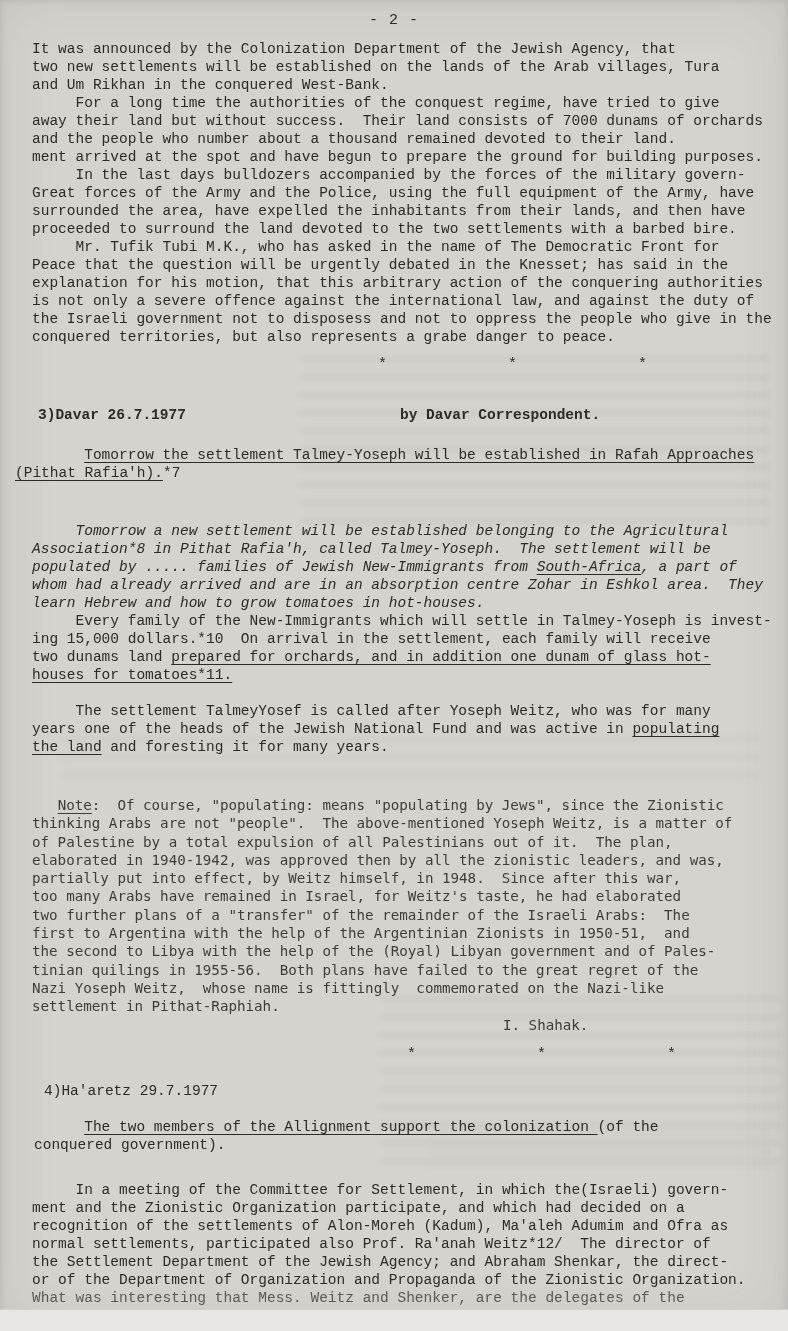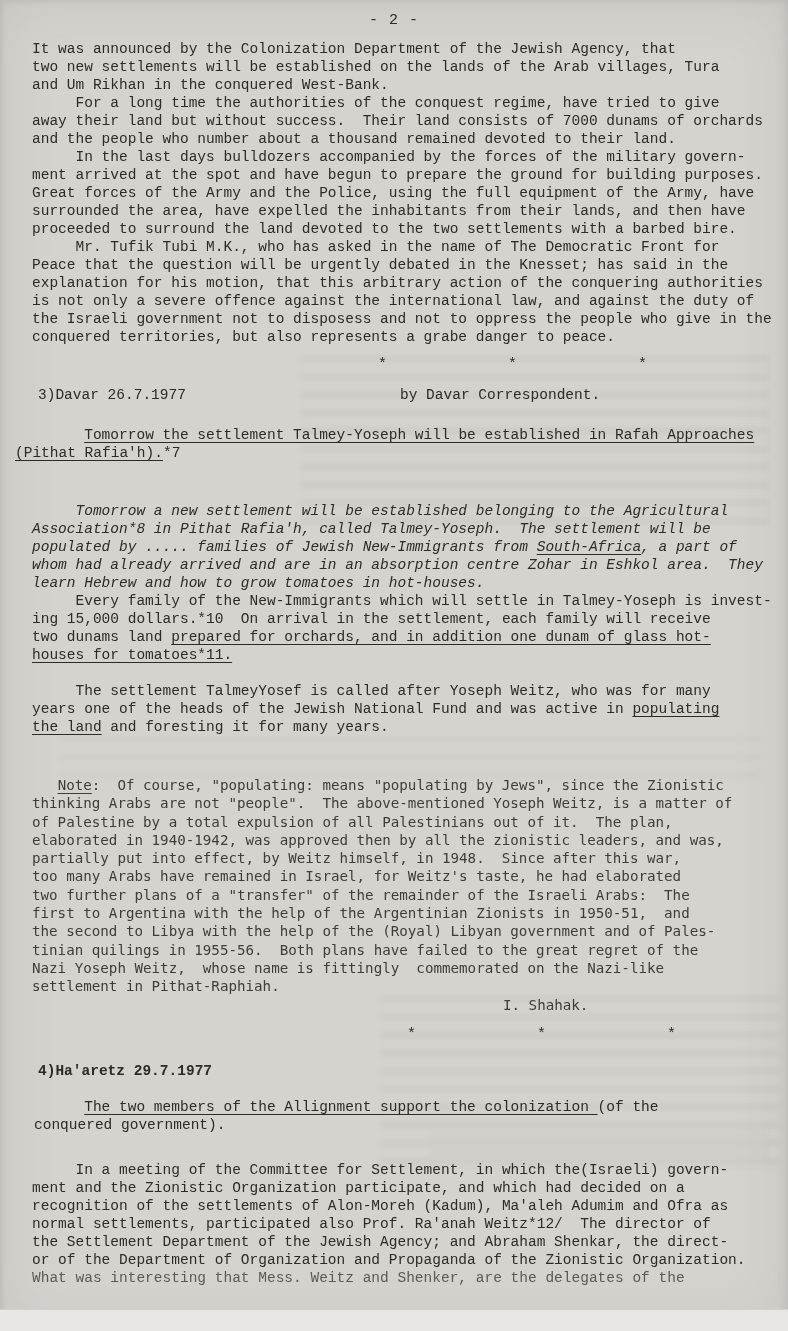--- a/index.html
+++ b/index.html
@@ -44,40 +44,40 @@
         <div class="line"><span>It was announced by the Colonization Department of the Jewish Agency, that</span></div>
         <div class="line"><span>two new settlements will be established on the lands of the Arab villages, Tura</span></div>
         <div class="line"><span>and Um Rikhan in the conquered West-Bank.</span></div>
       </div>
       <div class="para f1">
         <div class="line"><span>     For a long time the authorities of the conquest regime, have tried to give</span></div>
         <div class="line"><span>away their land but without success.  Their land consists of 7000 dunams of orchards</span></div>
         <div class="line"><span>and the people who number about a thousand remained devoted to their land.</span></div>
       </div>
       <div class="para f1">
+        <div class="line"><span>ment arrived at the spot and have begun to prepare the ground for building purposes.</span></div>
         <div class="line"><span>     In the last days bulldozers accompanied by the forces of the military govern-</span></div>
-        <div class="line"><span>ment arrived at the spot and have begun to prepare the ground for building purposes.</span></div>
         <div class="line"><span>Great forces of the Army and the Police, using the full equipment of the Army, have</span></div>
         <div class="line"><span>surrounded the area, have expelled the inhabitants from their lands, and then have</span></div>
         <div class="line"><span>proceeded to surround the land devoted to the two settlements with a barbed bire.</span></div>
       </div>
       <div class="para f1">
         <div class="line"><span>     Mr. Tufik Tubi M.K., who has asked in the name of The Democratic Front for</span></div>
         <div class="line"><span>Peace that the question will be urgently debated in the Knesset; has said in the</span></div>
         <div class="line"><span>explanation for his motion, that this arbitrary action of the conquering authorities</span></div>
         <div class="line"><span>is not only a severe offence against the international law, and against the duty of</span></div>
         <div class="line"><span>the Israeli government not to disposess and not to oppress the people who give in the</span></div>
         <div class="line"><span>conquered territories, but also represents a grabe danger to peace.</span></div>
       </div>
       <div class="stars f1" style="margin-top: 10px;">
         <span style="left: 346px;">*</span>
         <span style="left: 476px;">*</span>
         <span style="left: 606px;">*</span>
       </div>
-      <div class="byline f1" style="margin-top: 12px;">
+      <div class="byline f1" style="margin-top: 32px; font-weight: bold;">
         <span style="left: 6px;">3)Davar 26.7.1977</span>
         <span style="left: 368px;">by Davar Correspondent.</span>
       </div>
       <div class="para f1" style="margin-top: 22px;">
         <div class="line"><span>      </span><span class="u">Tomorrow the settlement Talmey-Yoseph will be established in Rafah Approaches</span></div>
         <div class="line" style="margin-left: -17px;"><span class="u">(Pithat Rafia'h).</span><span>*7</span></div>
       </div>
       <div class="para f1" style="margin-top: 40px; font-style: italic;">
         <div class="line"><span>     Tomorrow a new settlement will be established belonging to the Agricultural</span></div>
         <div class="line"><span>Association*8 in Pithat Rafia'h, called Talmey-Yoseph.  The settlement will be</span></div>
@@ -112,21 +112,21 @@
       </div>
       <div class="para f2">
         <div class="line signature" style="padding-left: 471px;">I. Shahak.</div>
       </div>
       <div class="stars f1" style="margin-top: 12px;">
         <span style="left: 375px;">*</span>
         <span style="left: 505px;">*</span>
         <span style="left: 635px;">*</span>
       </div>
       <div class="byline f1" style="margin-top: 18px;">
-        <span style="left: 6px; font-weight: bold;">4)Ha'aretz 29.7.1977</span>
+        <span style="left: 12px;">4)Ha'aretz 29.7.1977</span>
       </div>
       <div class="para f1" style="margin-top: 18px;">
         <div class="line"><span>      </span><span class="u">The two members of the Allignment support the colonization </span><span>(of the</span></div>
         <div class="line" style="margin-left: 2px;"><span>conquered government).</span></div>
       </div>
       <div class="para f1" style="margin-top: 27px;">
         <div class="line"><span>     In a meeting of the Committee for Settlement, in which the(Israeli) govern-</span></div>
         <div class="line"><span>ment and the Zionistic Organization participate, and which had decided on a</span></div>
         <div class="line"><span>recognition of the settlements of Alon-Moreh (Kadum), Ma'aleh Adumim and Ofra as</span></div>
         <div class="line"><span>normal settlements, participated also Prof. Ra'anah Weitz*12/  The director of</span></div>

